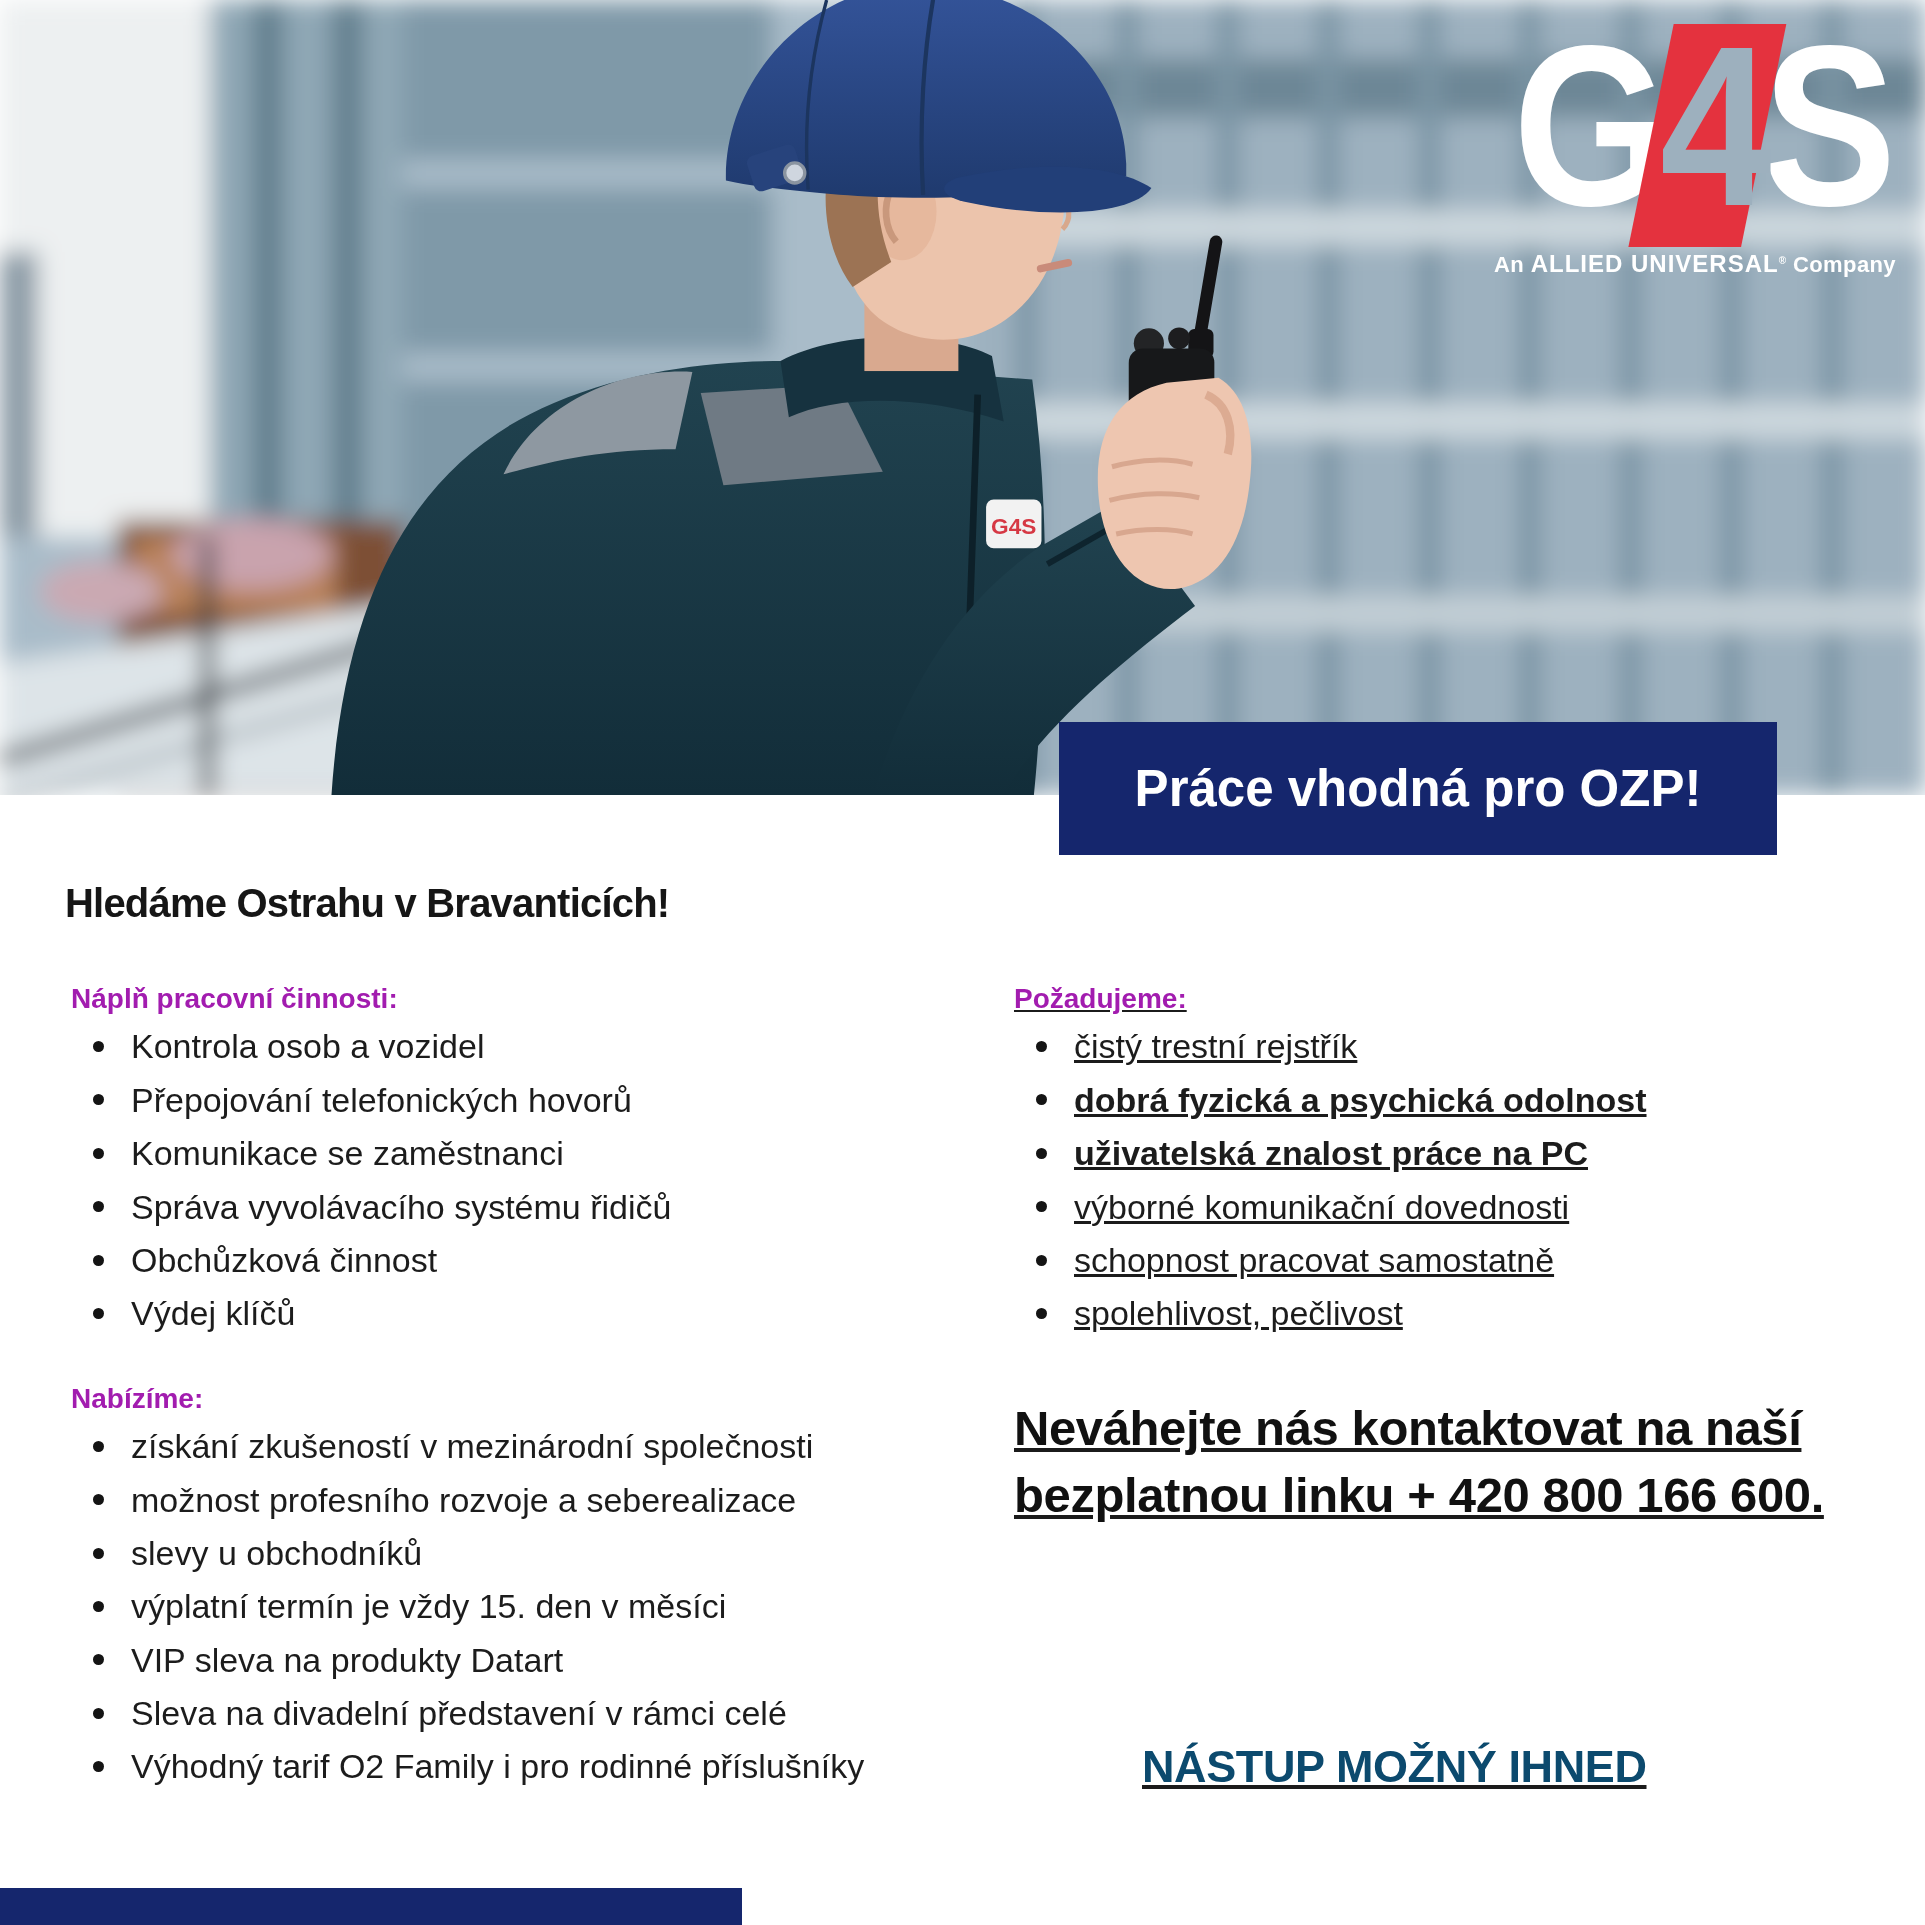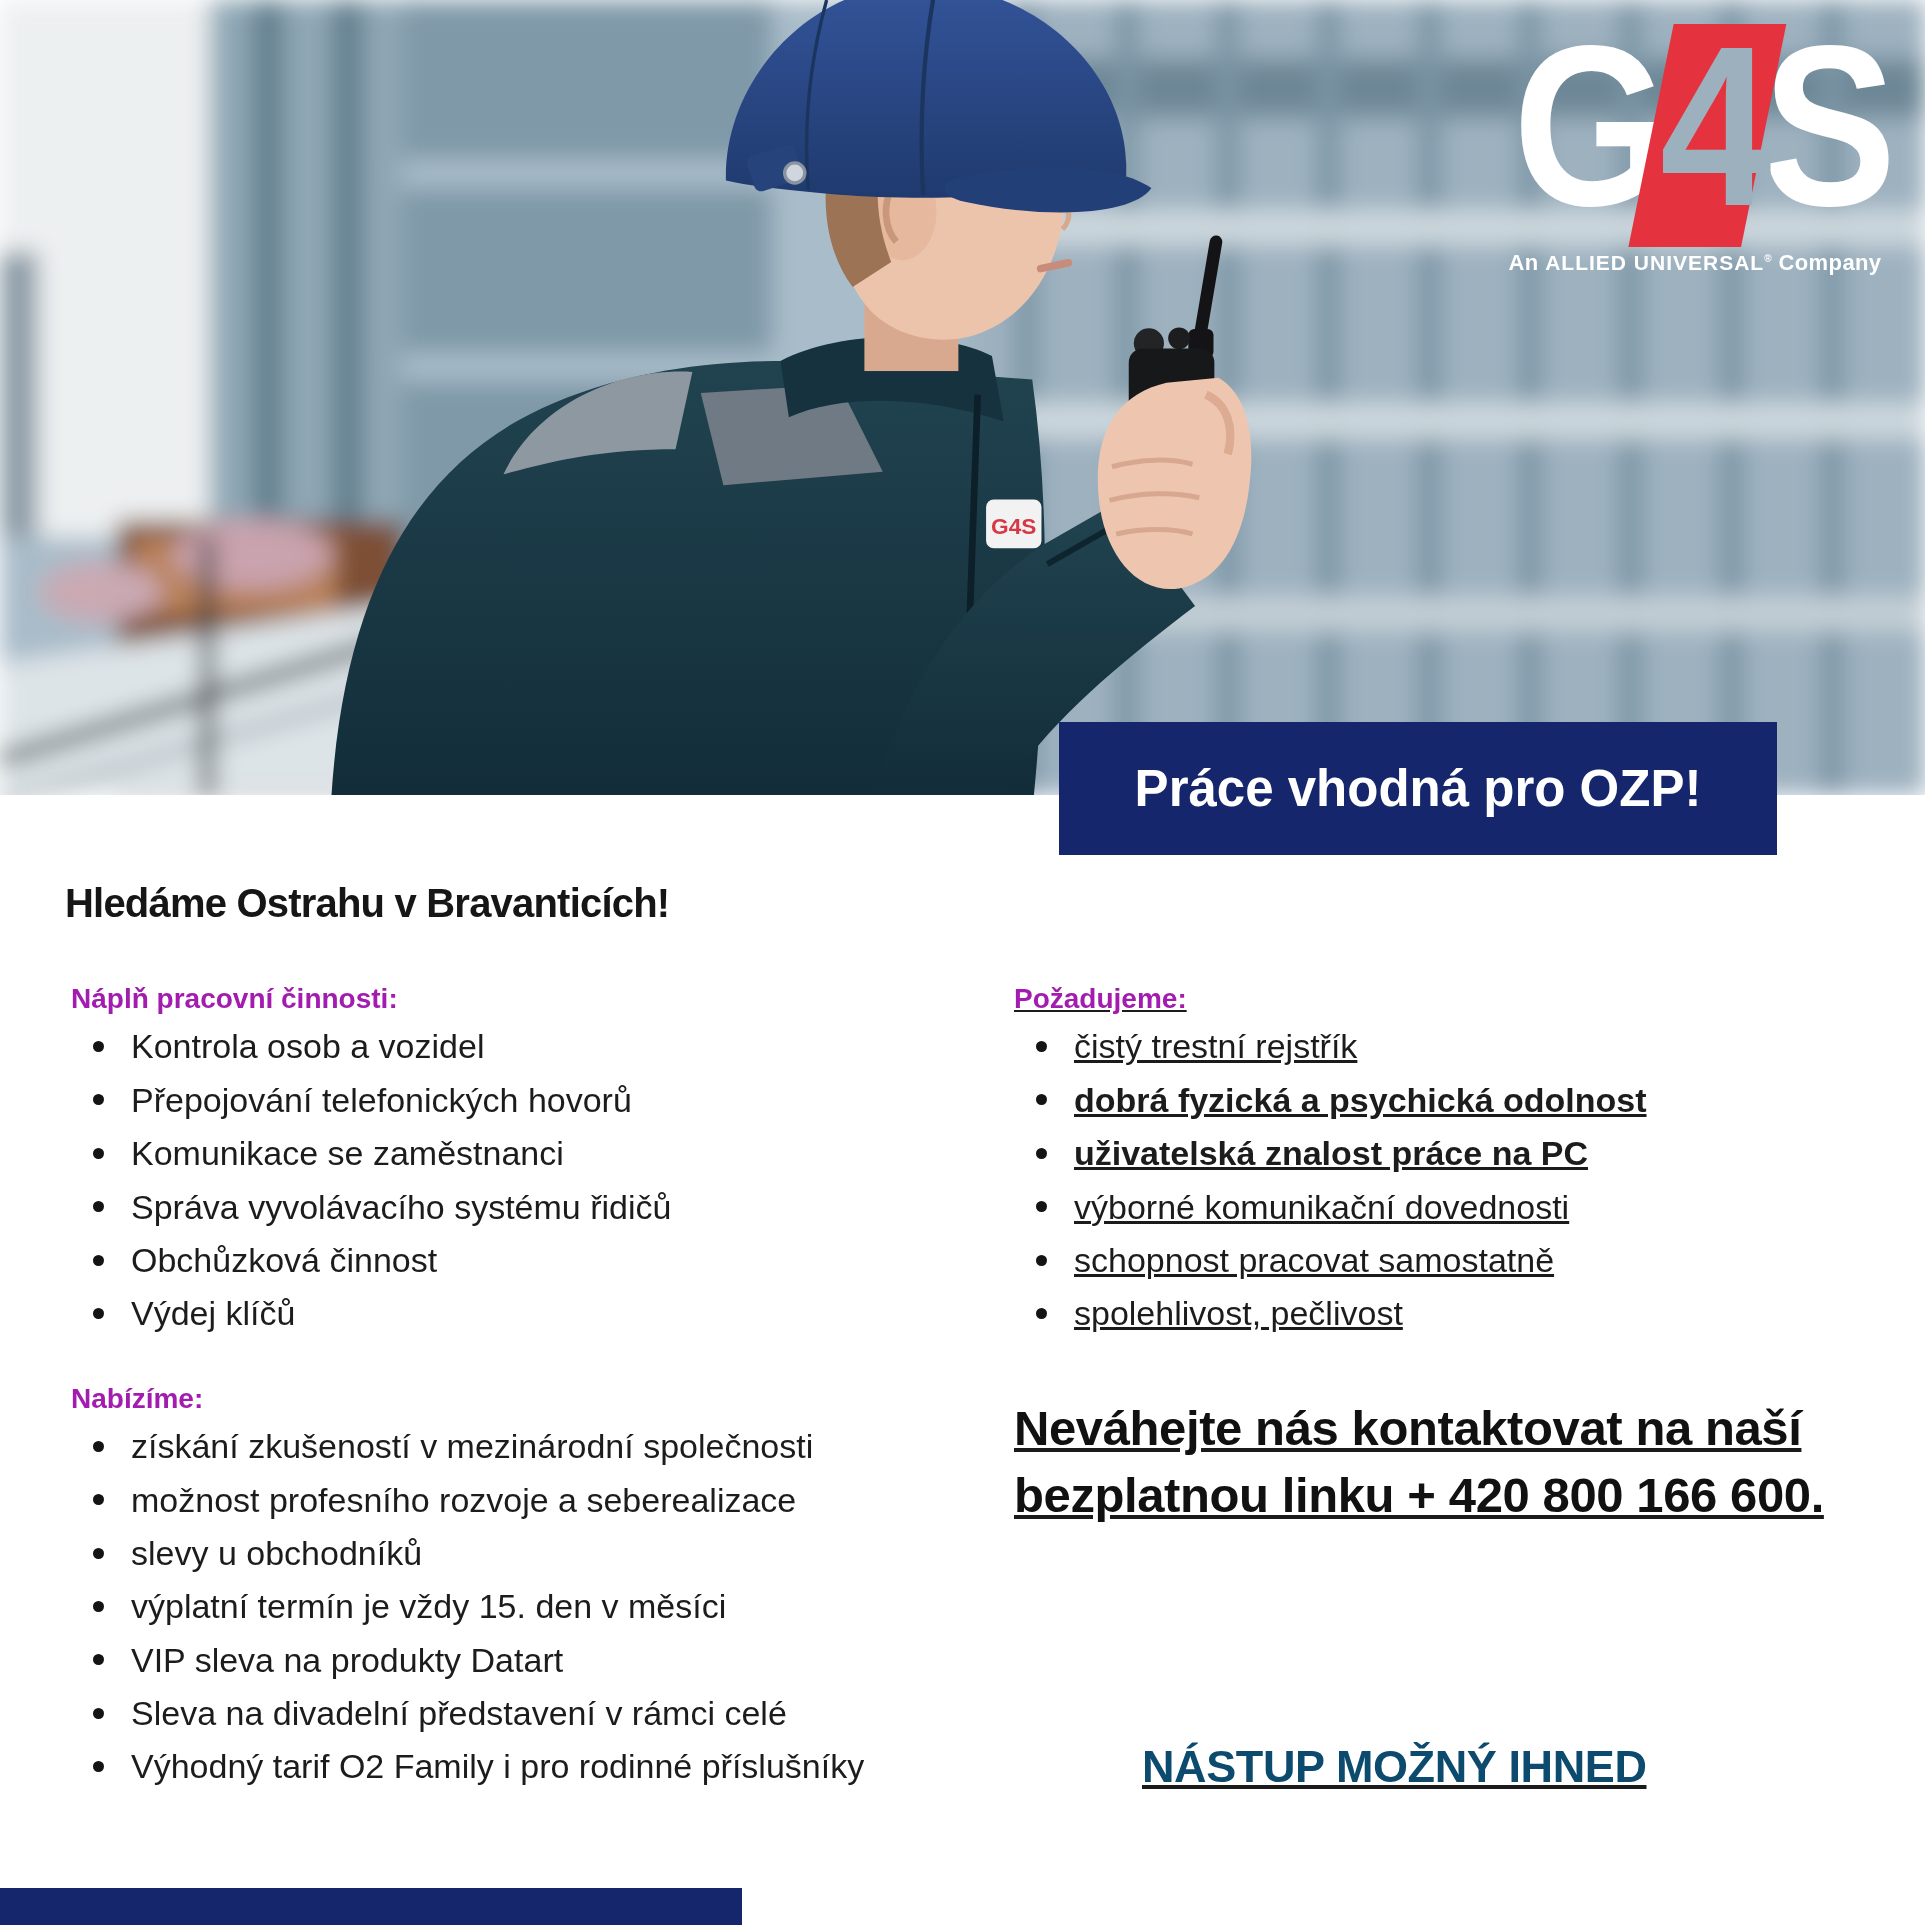--- a/index.html
+++ b/index.html
@@ -22,21 +22,21 @@
   .logo-letters .lg { color:#ffffff; }
   .logo-letters .l4 { color:#9db0be; position:relative; padding:0 11.7px; z-index:0; }
   .logo-letters .l4::before {
     content:""; position:absolute; left:1.7px; right:-1.7px; top:4%; bottom:-4%;
     background:#E4323E; transform:skewX(-13deg); z-index:-1;
   }
   .logo-tagline {
     margin-top:11.7px; color:#ffffff; font-weight:700; font-size:22px; letter-spacing:0.4px;
     white-space:nowrap;
   }
-  .logo-tagline .brand { font-size:21px; letter-spacing:1px; }
+  .logo-tagline .brand { font-size:24px; letter-spacing:1px; }
   .logo-tagline sup { font-size:10px; }
 
   
   .banner {
     position:absolute; left:1059px; top:722px; width:718px; height:133px;
     display:flex; align-items:center; justify-content:center;
   }
   .banner span { color:#ffffff; font-size:51px; font-weight:700; letter-spacing:0px; }
 
   

